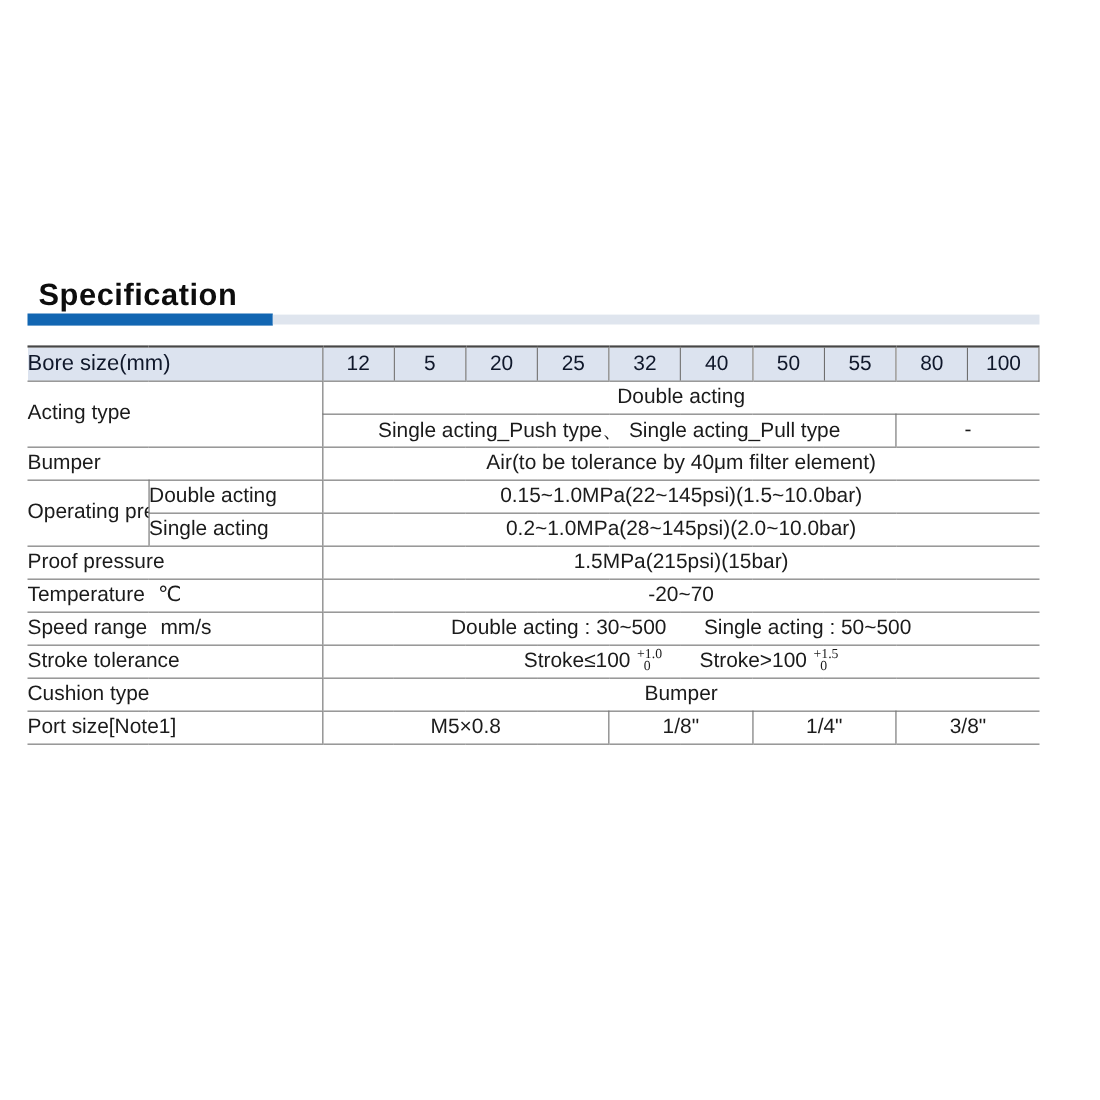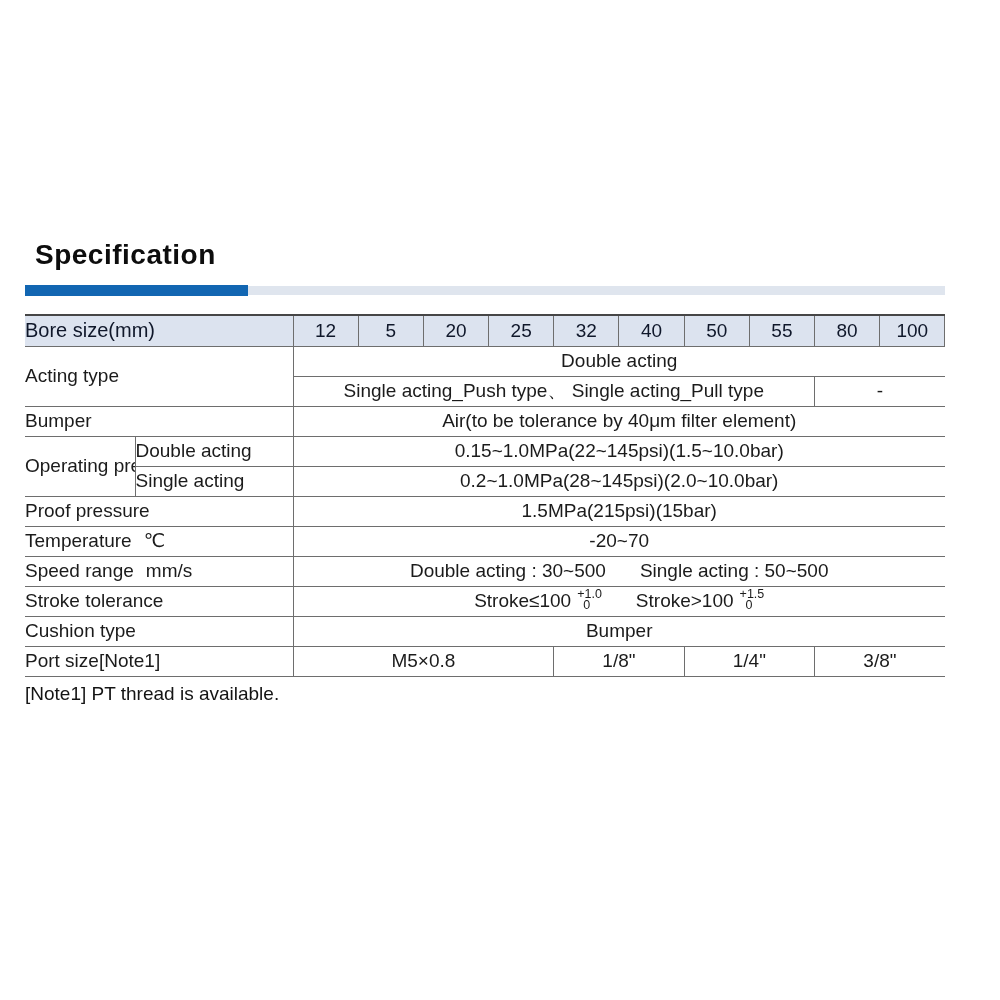--- a/index.html
+++ b/index.html
@@ -8,21 +8,21 @@
     width: 1000px;
     height: 1000px;
     background: #ffffff;
     font-family: "Liberation Sans", "DejaVu Sans", sans-serif;
     color: #1b1b1b;
     overflow: hidden;
   }
   .page-title {
     position: absolute;
     left: 35px;
-    top: 239px;
+    top: 252px;
     font-size: 28px;
     font-weight: bold;
     letter-spacing: 0.5px;
     color: #0d0d0d;
     line-height: 32px;
   }
   .accent-bar {
     position: absolute;
     left: 25px;
     top: 285px;
@@ -71,20 +71,21 @@
   .tol {
     display: inline-flex;
     flex-direction: column;
     align-items: flex-start;
     font-size: 12.5px;
     line-height: 11px;
     margin-left: 6px;
     vertical-align: middle;
     position: relative;
     top: -1px;
+    font-family: Liberation Serif, serif;
   }
   .tol .sub { margin-left: 6px; }
   .notes {
     position: absolute;
     left: 25px;
     top: 681px;
     font-size: 19px;
     line-height: 26px;
     color: #141414;
   }
@@ -185,16 +186,15 @@
         <td class="lbl" colspan="2"><span>Port size</span><span class="notebit">[Note1]</span></td>
         <td class="val vl" colspan="4">M5×0.8</td>
         <td class="val vl" colspan="2">1/8"</td>
         <td class="val vl" colspan="2">1/4"</td>
         <td class="val vl" colspan="2">3/8"</td>
       </tr>
     </tbody>
   </table>
 
   <div class="notes">
-    <div>[Note1] PT thread is available.</div>
   </div>
 
 </div>
 
 </body></html>

